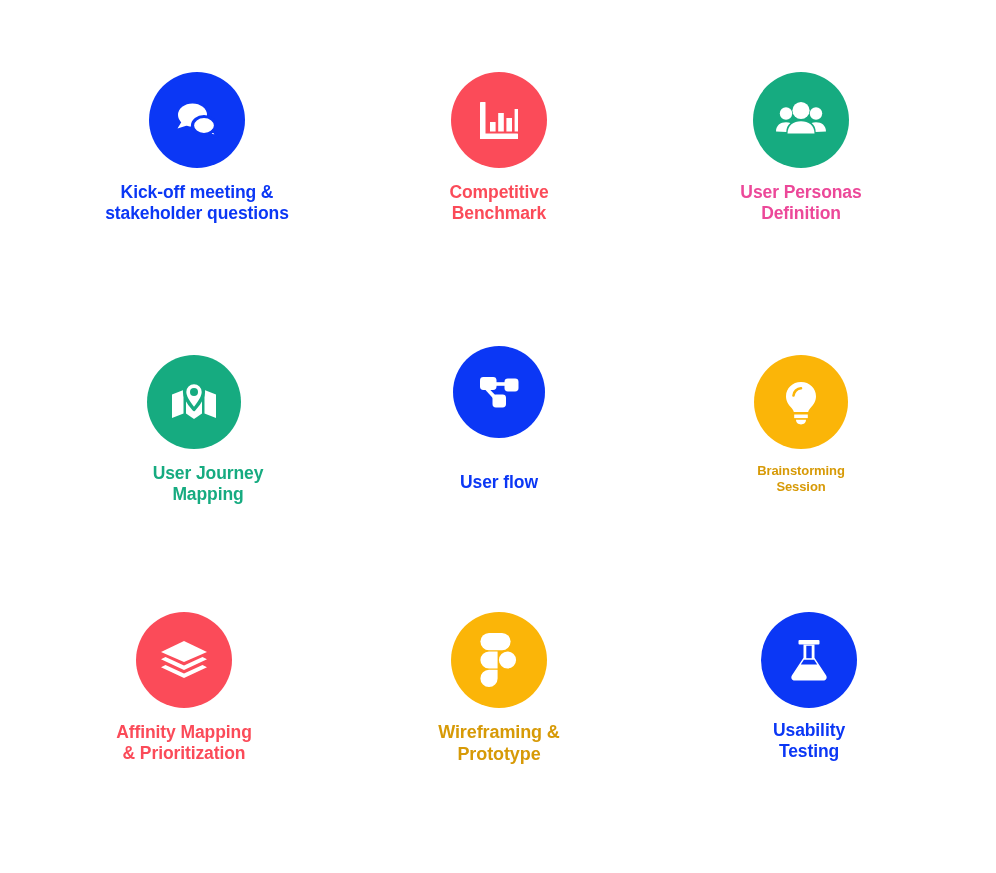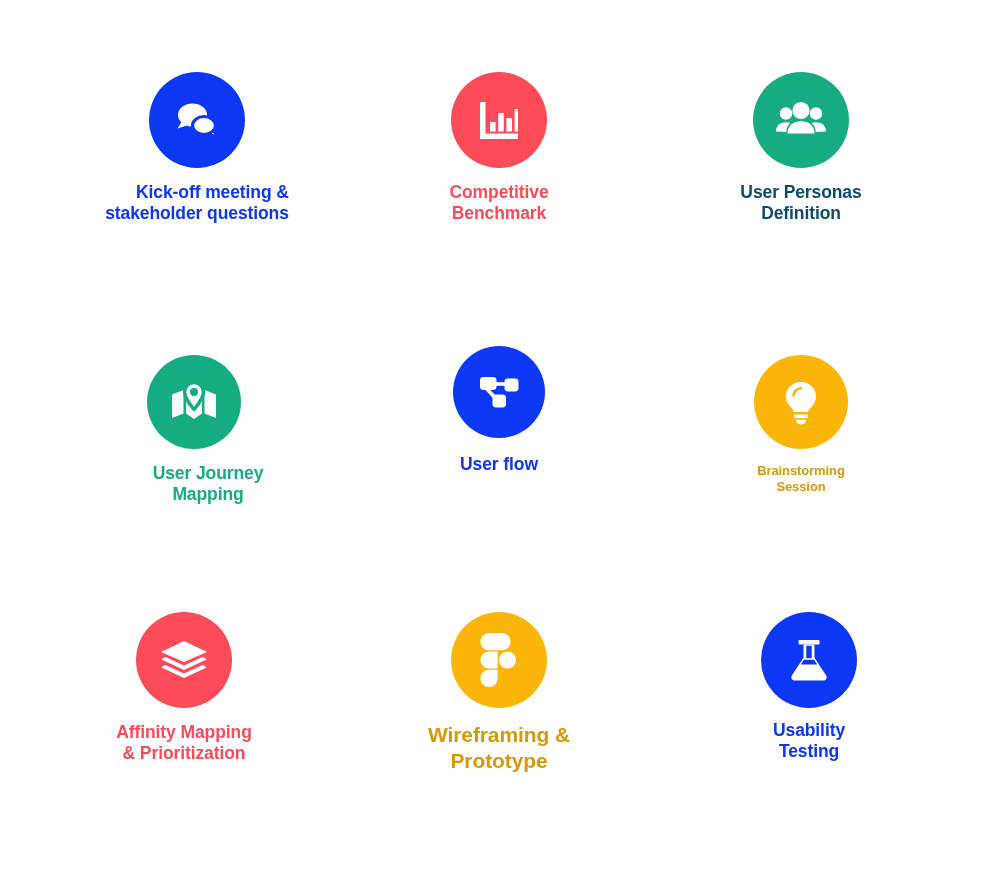--- a/index.html
+++ b/index.html
@@ -54,41 +54,41 @@
   #card-userflow       { left: 349px; top: 346px; }
   #card-brainstorm     { left: 651px; top: 355px; }
   #card-affinity       { left: 34px;  top: 612px; }
   #card-wireframe      { left: 349px; top: 612px; }
   #card-usability      { left: 659px; top: 612px; }
 
   #card-kickoff    .card-label { font-size: 17.5px; margin-top: 14px; }
   #card-benchmark  .card-label { font-size: 17.5px; text-align: center; }
   #card-personas   .card-label { font-size: 17.5px; }
   #card-journey    .card-label { font-size: 17.5px; }
-  #card-userflow   .card-label { font-size: 17.5px; margin-top: 16px; }
+  #card-userflow   .card-label { font-size: 17.5px; margin-top: 34px; }
   #card-brainstorm .card-label { font-size: 13px; }
   #card-affinity   .card-label { font-size: 17.5px; }
-  #card-wireframe  .card-label { font-size: 21px; }
+  #card-wireframe  .card-label { font-size: 18px; }
   #card-usability  .card-label { font-size: 17.5px; }
 </style>
 </head>
 <body>
 
 <div class="board">
 
   <div class="card" id="card-kickoff">
     <div class="icon-circle" style="width:96px;height:96px;background:#0B37F5;">
       <svg width="52" height="52" viewBox="0 0 52 52" aria-hidden="true">
         <ellipse cx="21.5" cy="21" rx="14.5" ry="11.5" fill="#ffffff"></ellipse>
         <path d="M11 27 L6.5 34.5 L16 31.5 Z" fill="#ffffff"></path>
         <ellipse cx="33" cy="31.5" rx="11.5" ry="9" fill="#ffffff" stroke="#0B37F5" stroke-width="3.2"></ellipse>
         <path d="M42 36.5 L46.5 42.5 L38.5 40.5 Z" fill="#ffffff" stroke="#0B37F5" stroke-width="2.4" stroke-linejoin="round"></path>
       </svg>
     </div>
-    <div class="card-label" style="color:#0B37F5;text-align:right;">Kick-off meeting &amp;
+    <div class="card-label" style="color:#0B37F5;">Kick-off meeting &amp;
 stakeholder questions</div>
   </div>
 
   <div class="card" id="card-benchmark">
     <div class="icon-circle" style="width:96px;height:96px;background:#FB4B59;">
       <svg width="50" height="50" viewBox="0 0 50 50" aria-hidden="true">
         <rect x="6" y="7" width="5.5" height="37" rx="0.6" fill="#ffffff"></rect>
         <rect x="6" y="38.5" width="38" height="5.5" rx="0.6" fill="#ffffff"></rect>
         <rect x="16" y="27" width="5.6" height="9.5" fill="#ffffff"></rect>
         <rect x="24.2" y="18" width="5.6" height="18.5" fill="#ffffff"></rect>
@@ -104,21 +104,21 @@
     <div class="icon-circle" style="width:96px;height:96px;background:#16AB80;">
       <svg width="54" height="54" viewBox="0 0 54 54" aria-hidden="true">
         <circle cx="12" cy="20.5" r="6.2" fill="#ffffff"></circle>
         <path d="M2 38.5 c0-6 4.4-9.2 10-9.2 c1.6 0 3.1 .3 4.4 .8 c-2.6 2.1-4.1 5.2-4.1 8.8 z" fill="#ffffff"></path>
         <circle cx="42" cy="20.5" r="6.2" fill="#ffffff"></circle>
         <path d="M52 38.5 c0-6-4.4-9.2-10-9.2 c-1.6 0-3.1 .3-4.4 .8 c2.6 2.1 4.1 5.2 4.1 8.8 z" fill="#ffffff"></path>
         <circle cx="27" cy="17.5" r="8.6" fill="#ffffff"></circle>
         <path d="M13.5 40.5 c0-8 6-12.2 13.5-12.2 s13.5 4.2 13.5 12.2 z" fill="#ffffff"></path>
       </svg>
     </div>
-    <div class="card-label" style="color:#0c4a6e;">User Personas
+    <div class="card-label" style="color:#ec4899;">User Personas
 Definition</div>
   </div>
 
   <div class="card" id="card-journey">
     <div class="icon-circle" style="width:94px;height:94px;background:#16AB80;">
       <svg width="52" height="52" viewBox="0 0 52 52" aria-hidden="true">
         <path d="M4 18.5 L15.5 14 L15.5 37.5 L4 42 Z" fill="#ffffff"></path>
         <path d="M36.5 14 L48 18.5 L48 42 L36.5 37.5 Z" fill="#ffffff"></path>
         <path d="M18 14 L18 37.5 L26 43 L34 37.5 L34 14 Z" fill="#ffffff"></path>
         <path d="M26 6.5 c-5.2 0-9.4 4.2-9.4 9.4 c0 6.9 9.4 17.6 9.4 17.6 s9.4-10.7 9.4-17.6 c0-5.2-4.2-9.4-9.4-9.4 z" fill="#ffffff" stroke="#16AB80" stroke-width="3.4" stroke-linejoin="round"></path>

